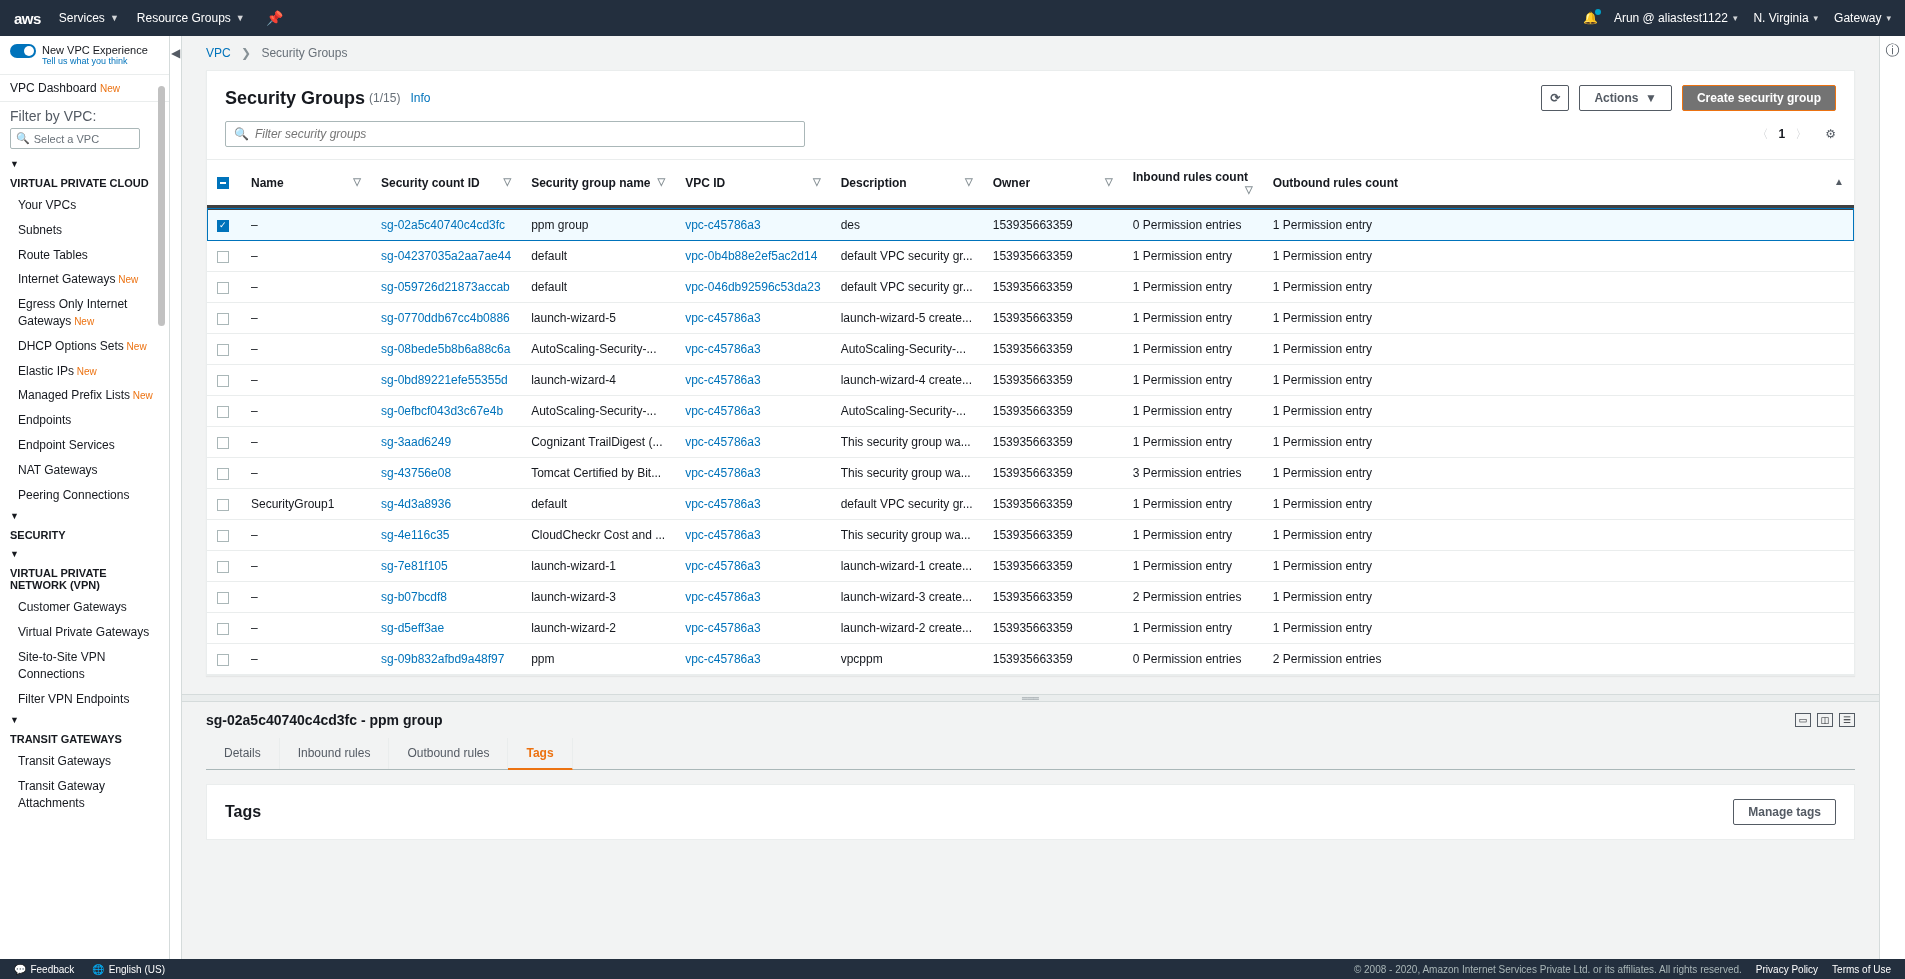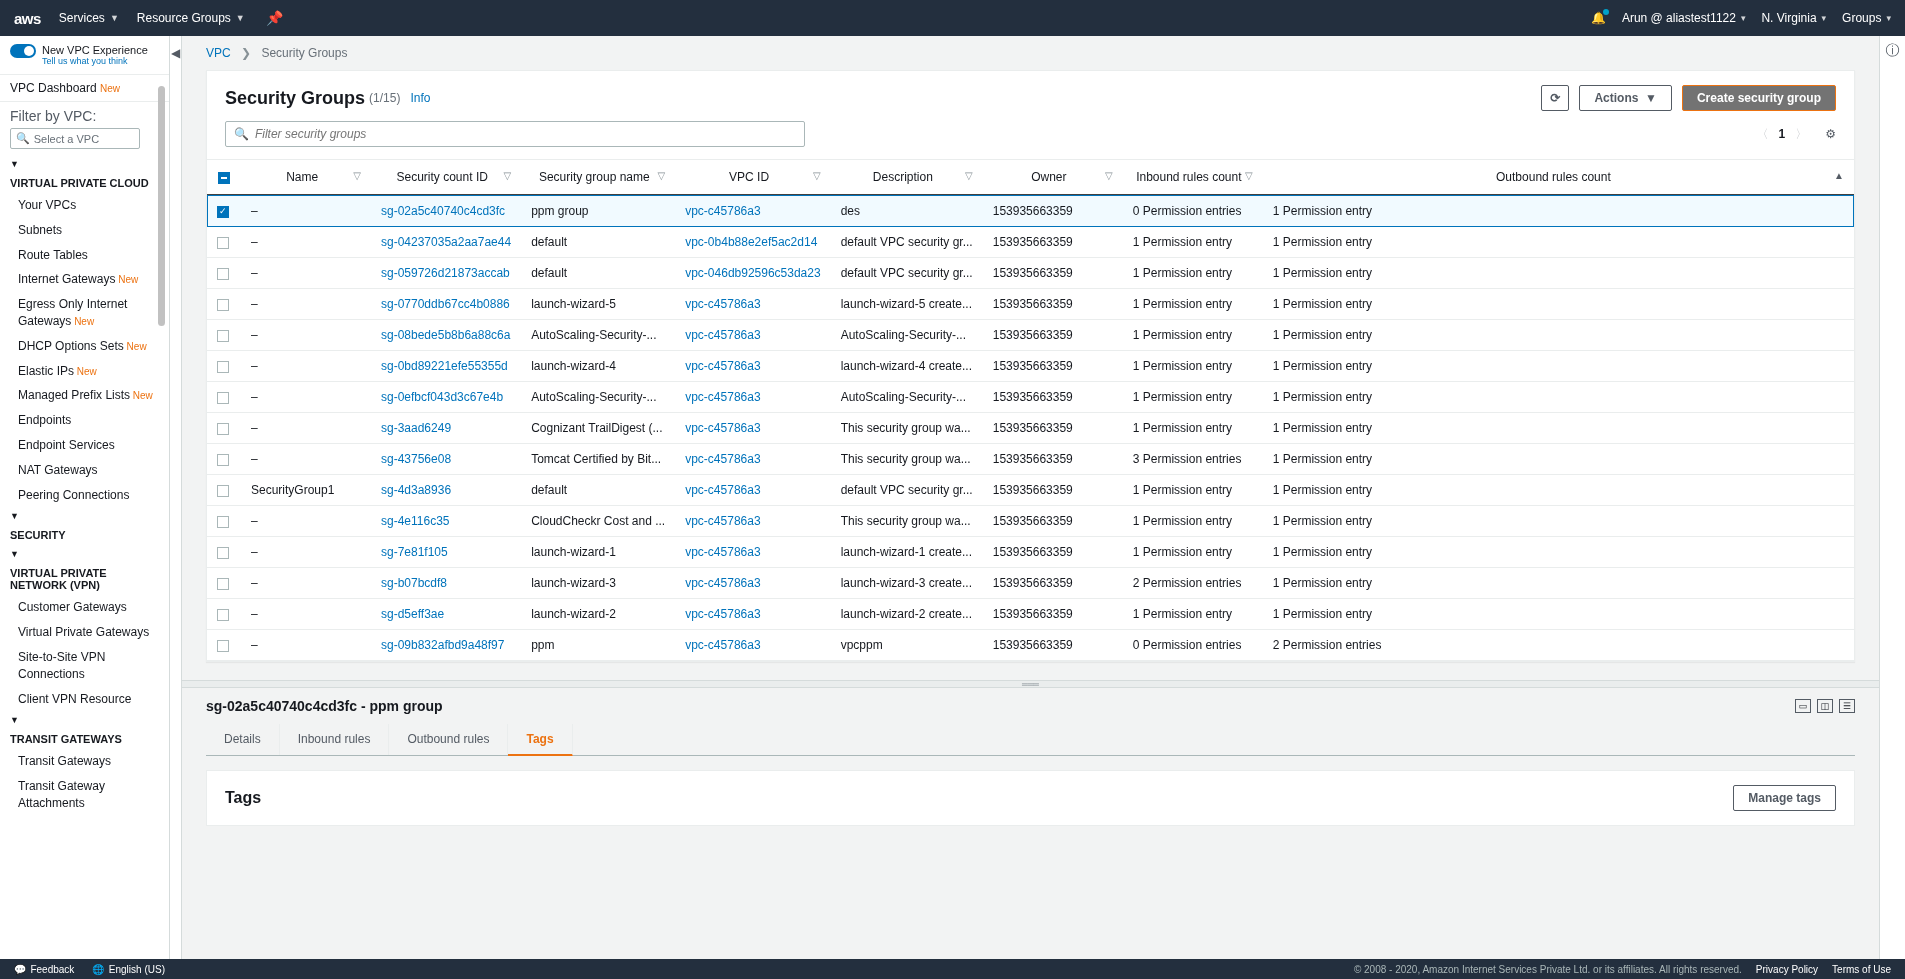--- a/index.html
+++ b/index.html
@@ -62,21 +62,21 @@
 .search-box { flex:0 0 580px; display:flex; align-items:center; border:1px solid #aab7b8; border-radius:2px; padding:5px 8px;}
 .search-box input { border:none; outline:none; font-size:12px; width:100%; font-style:italic; color:#687078;}
 .search-box .icon { margin-right:6px; color:#545b64;}
 .pager { margin-left:auto; display:flex; align-items:center; gap:10px; color:#687078;}
 .pager .pg { color:#16191f; font-weight:600;}
 .pager .disabled { opacity:.4;}
 .gear { margin-left:8px; cursor:pointer; color:#545b64;}
 
 
 .table { width:100%; border-collapse:collapse; font-size:12px; }
-.table th { text-align:center; padding:10px 10px; border-top:1px solid #eaeded; border-bottom:2px solid #404040; font-weight:400; font-size:12px; white-space:nowrap; position:relative;}
+.table th { text-align:left; padding:10px 10px; border-top:1px solid #eaeded; border-bottom:5px solid #404040; font-weight:700; font-size:12px; white-space:nowrap; position:relative;}
 .table th .filter-ic { float:right; color:#879196; font-size:10px; }
 .table th .sort-ic { float:right; color:#545b64; font-size:10px;}
 .table td { padding:8px 10px; border-bottom:1px solid #eaeded; white-space:nowrap; overflow:hidden; text-overflow:ellipsis;}
 .table tr.selected { background:#f1faff; outline:1px solid #0073bb; outline-offset:-1px;}
 .table tr.selected td { border-bottom-color:#0073bb;}
 .link { color:#0073bb; cursor:pointer;}
 .cb { width:12px; height:12px; border:1px solid #aab7b8; display:inline-block; background:#fff; vertical-align:middle;}
 .cb.checked { background:#0073bb; border-color:#0073bb; position:relative;}
 .cb.checked::after { content:'✓'; color:#fff; font-size:9px; position:absolute; top:-1px; left:1px;}
 .cb.indet { background:#0073bb; border-color:#0073bb; position:relative;}
@@ -123,21 +123,21 @@
     <div class="bell">🔔<span class="bell-dot"></span></div>
     <div class="nav-item">
         <span>Arun @ aliastest1122</span>
         <span class="caret">▾</span>
       </div>
     <div class="nav-item">
         <span>N. Virginia</span>
         <span class="caret">▾</span>
       </div>
     <div class="nav-item" style="margin-right:0">
-        <span>Groups</span>
+        <span>Gateway</span>
         <span class="caret">▾</span>
       </div>
   </div>
 </div>
 
 <div class="app">
 
   <div class="sidebar">
     <div class="sidebar-scroll-indicator"></div>
     <div class="side-exper">
@@ -172,21 +172,21 @@
         <div class="side-link">Peering Connections</div>
       </div>
     <div class="side-section-caret">▼</div>
     <div class="side-section-hdr">SECURITY</div>
     <div class="side-section-caret">▼</div>
     <div class="side-section-hdr">VIRTUAL PRIVATE NETWORK (VPN)</div>
     <div id="vpn-links">
         <div class="side-link">Customer Gateways</div>
         <div class="side-link">Virtual Private Gateways</div>
         <div class="side-link">Site-to-Site VPN Connections</div>
-        <div class="side-link">Client VPN Resource</div>
+        <div class="side-link">Filter VPN Endpoints</div>
       </div>
     <div class="side-section-caret">▼</div>
     <div class="side-section-hdr">TRANSIT GATEWAYS</div>
     <div id="transit-links">
         <div class="side-link">Transit Gateways</div>
         <div class="side-link">Transit Gateway Attachments</div>
       </div>
   </div>
 
   <div class="sidebar-collapse">◀</div>

